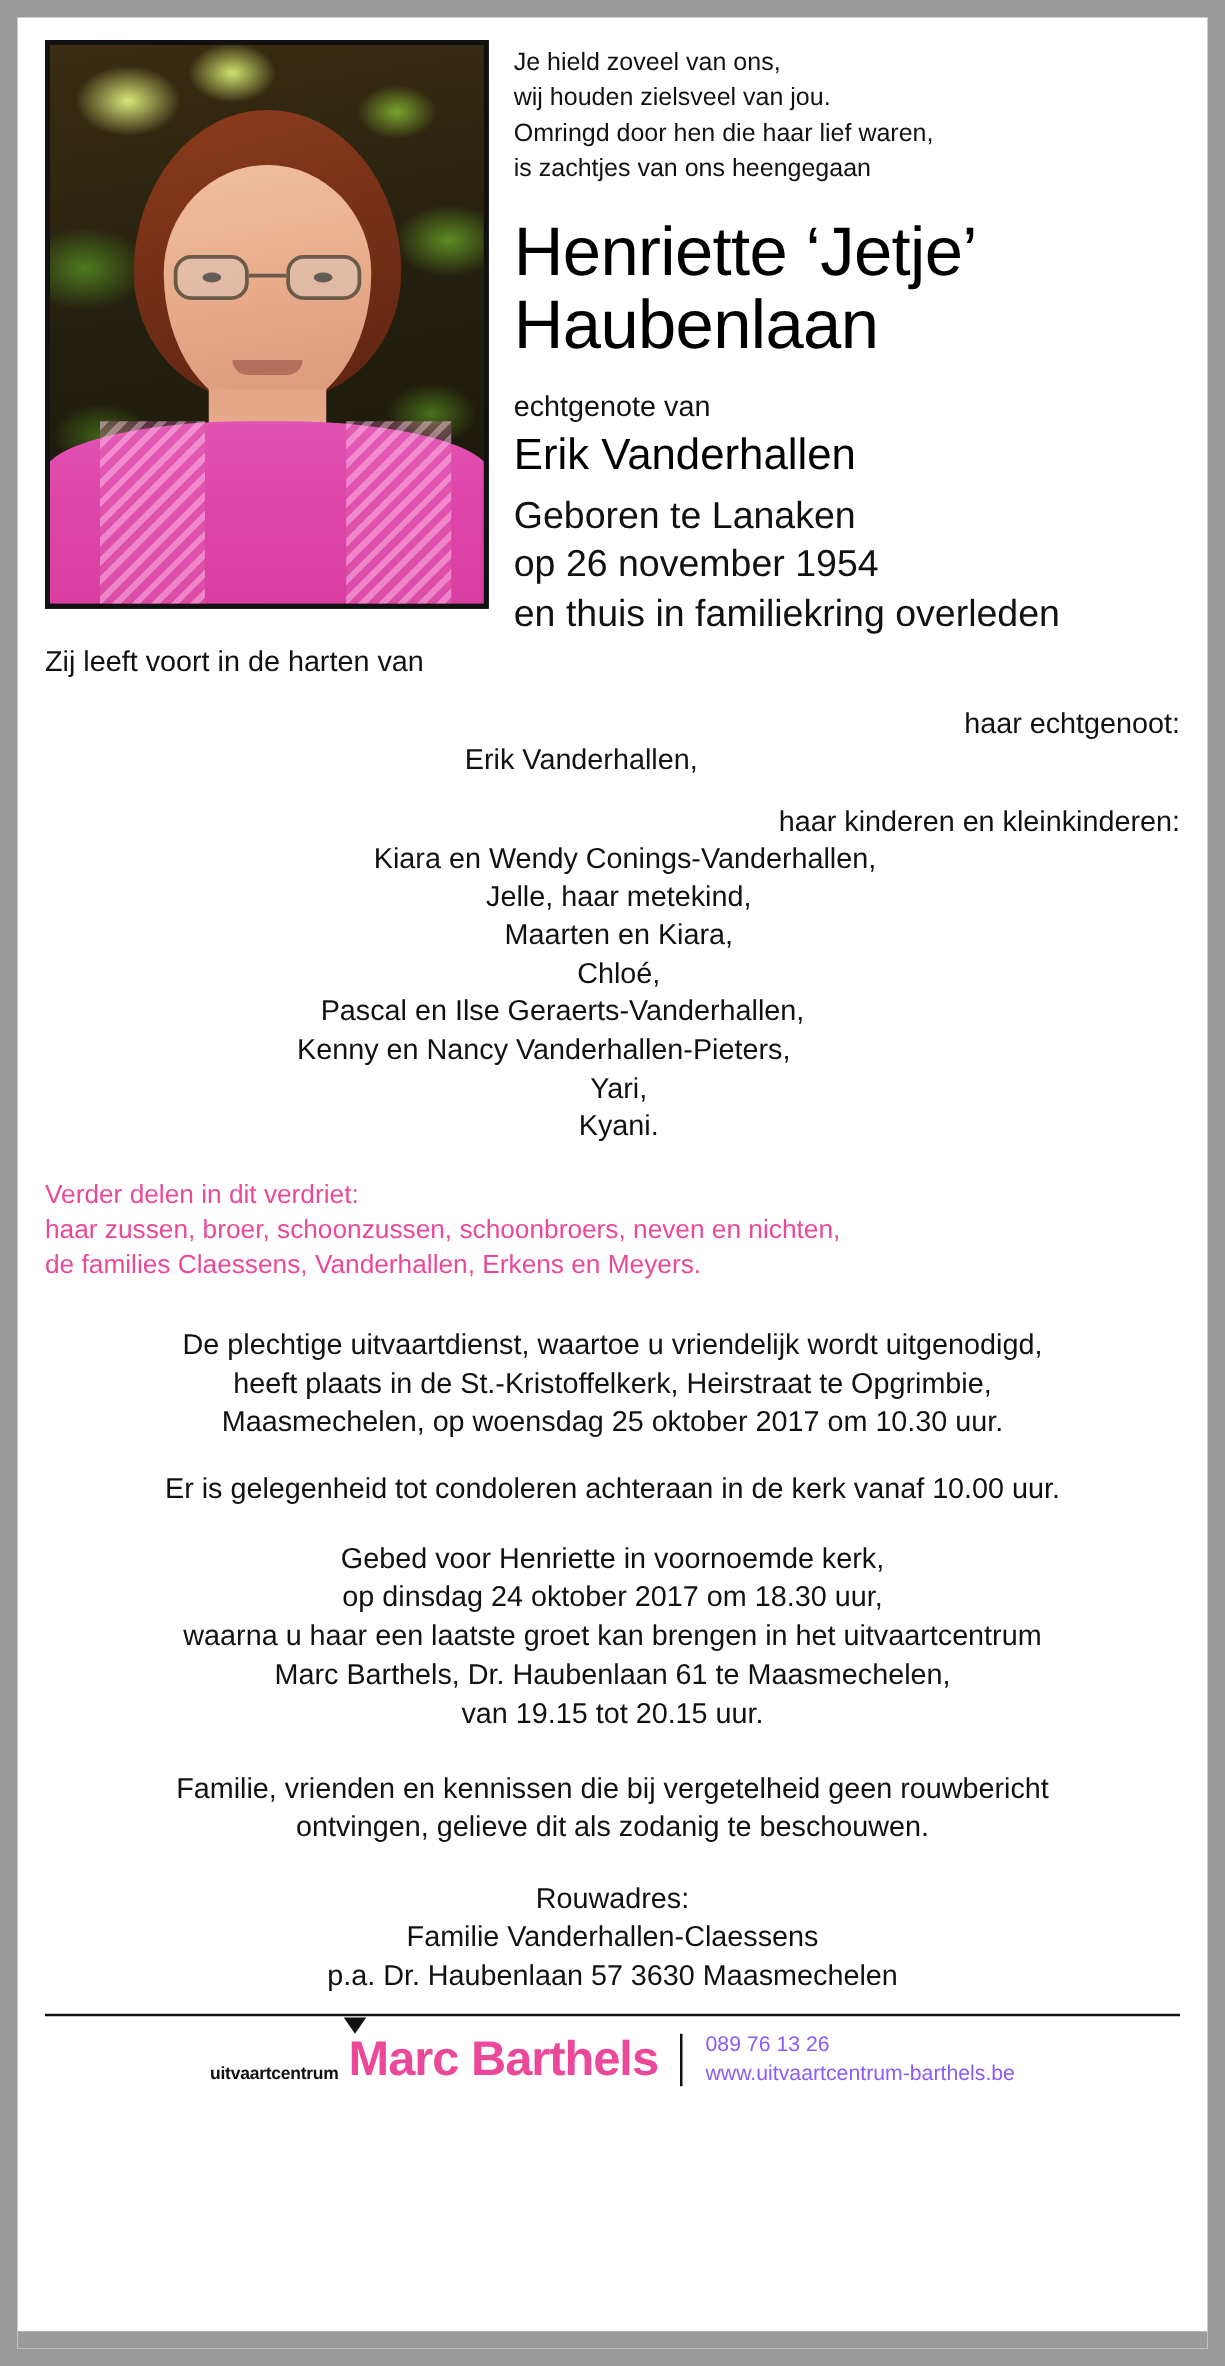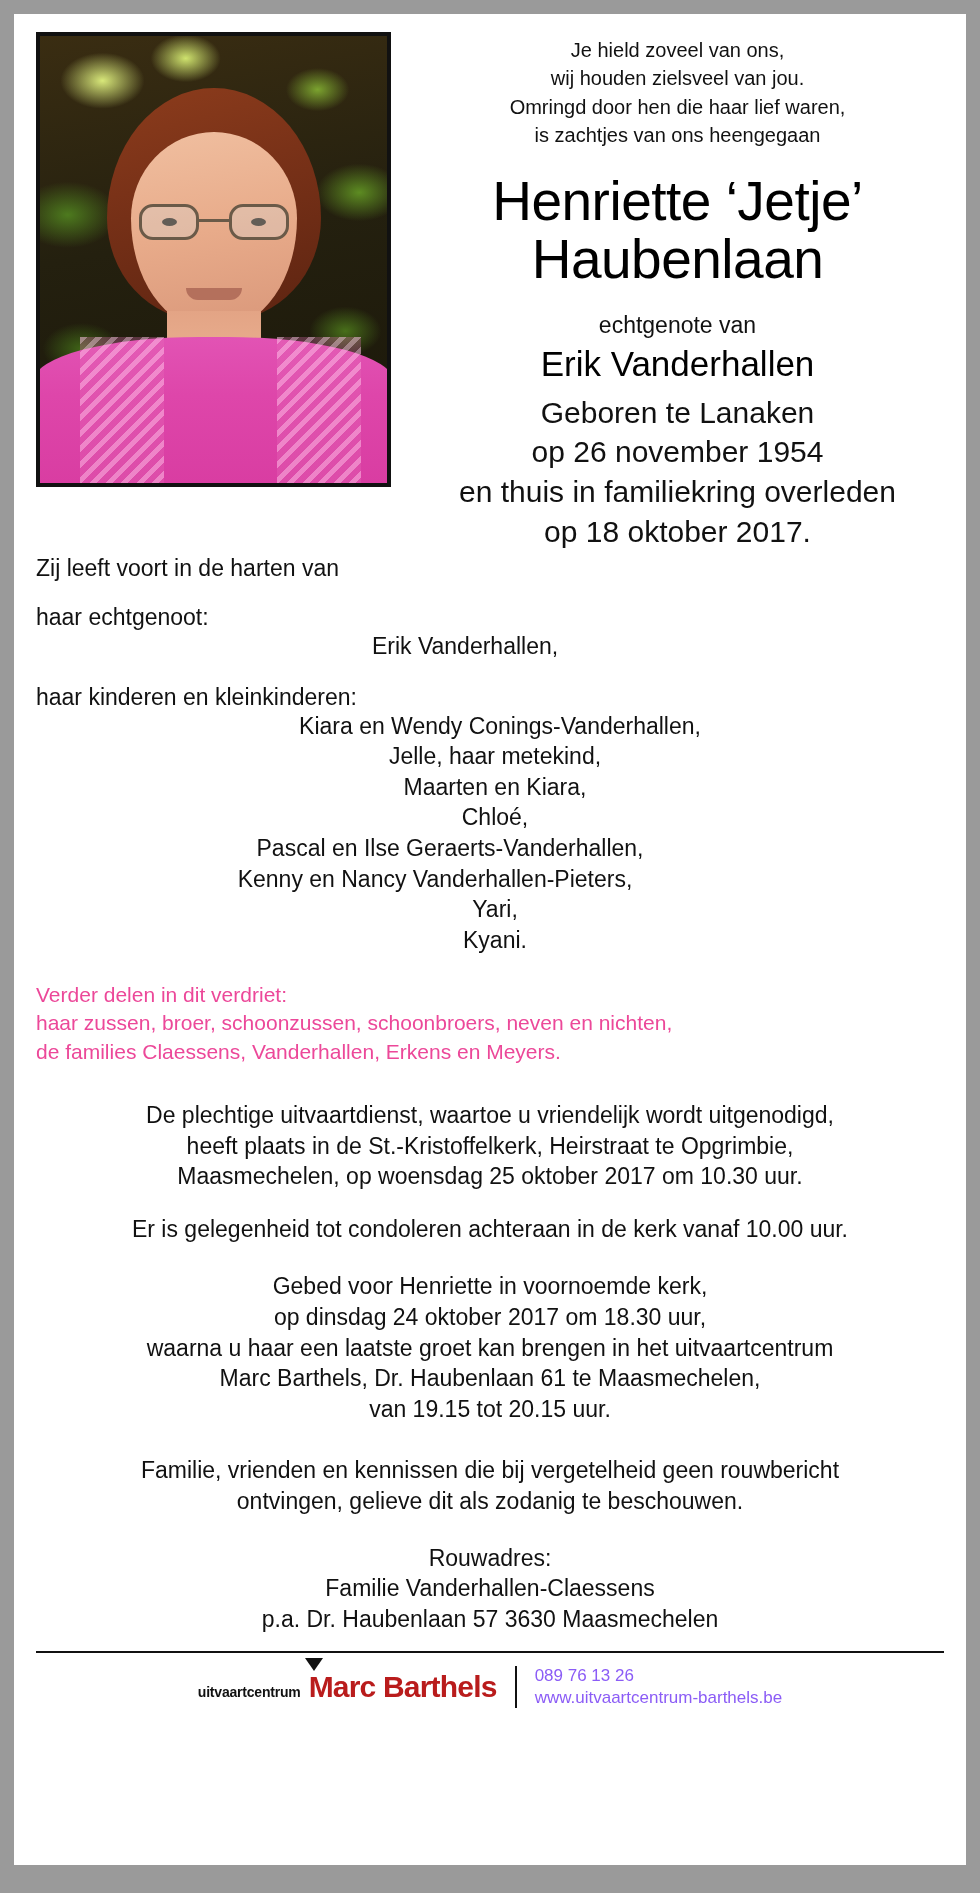--- a/index.html
+++ b/index.html
@@ -154,21 +154,20 @@
     background: repeating-linear-gradient(
         135deg,
         rgba(255,190,230,0.55) 0 5px,
         rgba(230,110,185,0.30) 5px 11px);
   }
   .photo-lace.l { left: 40px; }
   .photo-lace.r { right: 26px; }
 
   .header-right {
     flex: 1 1 auto;
-    text-align: center;
     padding-top: 4px;
   }
 
   .poem {
     font-size: 20px;
     line-height: 1.42;
     color: #111;
   }
 
   .name {
@@ -204,21 +203,21 @@
   .family {
     margin-top: 0;
     font-size: 23px;
     color: #111;
   }
 
   .fam-lead { margin-top: 4px; }
 
   .fam-group { margin-top: 22px; }
 
-  .fam-head { text-align: left; }
+  .fam-head { text-align: right; }
 
   .fam-name { text-align: center; line-height: 1.33; }
 
   .fam-name.n1 { margin-left: -50px; }
   .fam-name.n2 { margin-left: 20px; }
   .fam-name.n3 { margin-left: -80px; }
   .fam-name.n4 { margin-left: -110px; }
   .fam-name.n5 { margin-left: 10px; }
 
   .share {
@@ -267,24 +266,24 @@
 
   .logo-sub {
     font-size: 14px;
     font-weight: 700;
     letter-spacing: -0.2px;
     color: #111;
     padding-bottom: 4px;
   }
 
   .logo-main {
-    font-size: 30px;
+    font-size: 39px;
     font-weight: 700;
     letter-spacing: -0.8px;
-    color: #b91c1c;
+    color: #ec4899;
     position: relative;
   }
 
   .logo-tri {
     position: absolute;
     left: -4px;
     top: -12px;
     width: 0;
     height: 0;
     border-left: 9px solid transparent;
@@ -354,21 +353,20 @@
         <div>Haubenlaan</div>
       </div>
 
       <div class="spouse-label">echtgenote van</div>
       <div class="spouse-name">Erik Vanderhallen</div>
 
       <div class="birthdeath">
         <div>Geboren te Lanaken</div>
         <div>op 26 november 1954</div>
         <div>en thuis in familiekring overleden</div>
-        <div>op 18 oktober 2017.</div>
       </div>
 
     </div>
   </div>
 
   <div class="family">
 
     <div class="fam-lead">Zij leeft voort in de harten van</div>
 
     <div class="fam-group">

